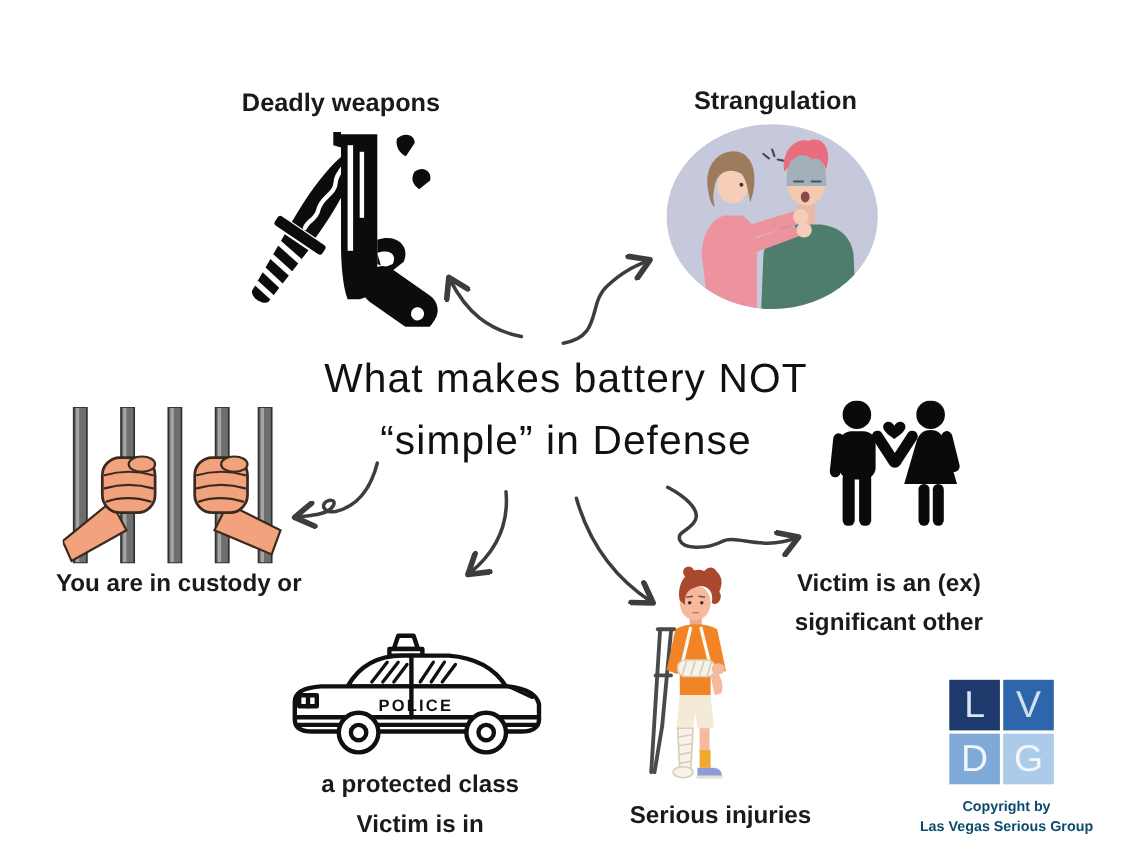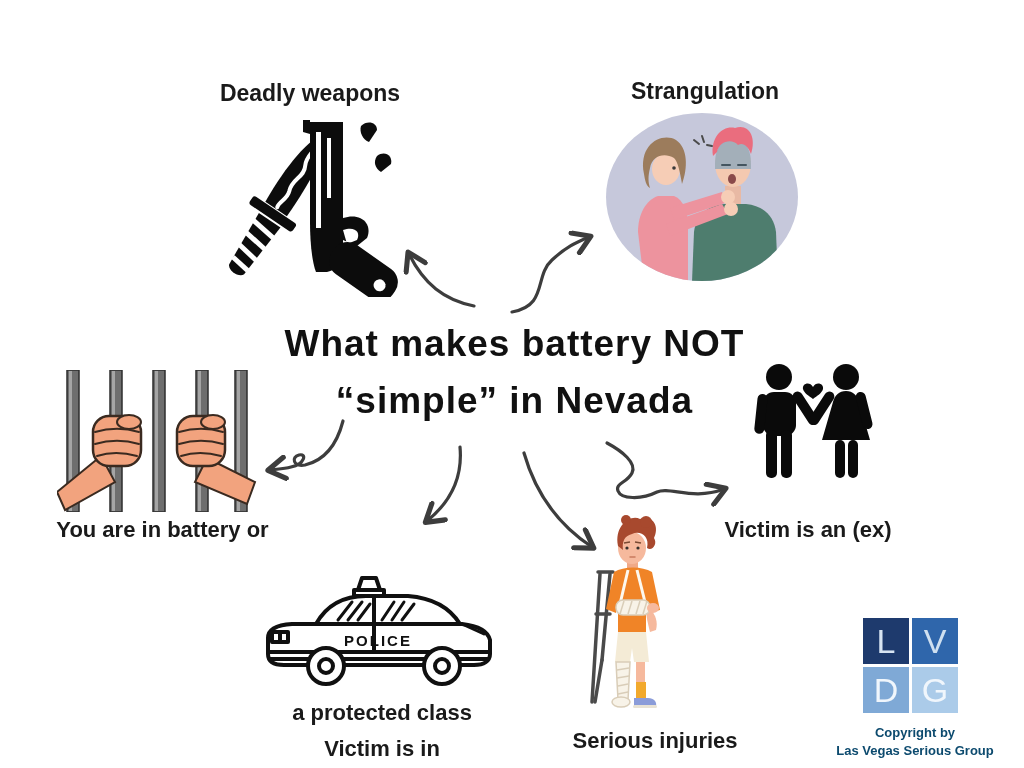--- a/index.html
+++ b/index.html
@@ -2,55 +2,56 @@
 <html><head>
 <meta charset="utf-8">
 <style>
   * { margin:0; padding:0; box-sizing:border-box; }
   html,body { width:1024px; height:768px; }
   body { font-family:"Liberation Sans", sans-serif; background:#ffffff; position:relative; overflow:hidden; }
   .abs { position:absolute; }
   .lbl { font-weight:bold; color:#1a1a1a; text-align:center; }
   .lbl-lg { font-size:23px;text-align:center; }
   .lbl-md { font-size:22px; line-height:36px; }
-  .title { font-size:37px; font-weight:bold; color:#111; text-align:center; line-height:57px; letter-spacing:1px; }
+  .title { font-size:37px; font-weight:normal; color:#111; text-align:center; line-height:57px; letter-spacing:1px; }
   .arrows { position:absolute; left:0; top:0; pointer-events:none; }
   .logo-grid { display:grid; grid-template-columns:46px 46px; grid-template-rows:46px 46px; gap:3px; }
   .logo-sq { display:flex; align-items:center; justify-content:center; font-size:34px; font-weight:400; font-family:"Liberation Sans", sans-serif; }
   .sq-l { background:#1e3a6d; color:#d8e4f2; }
   .sq-v { background:#2f66ab; color:#cfe0f0; }
   .sq-d { background:#7fa9d6; color:#f0f6fc; }
   .sq-g { background:#abcbe9; color:#f0f6fc; }
   .copyright { font-size:13px; font-weight:bold; color:#0c4a6e; text-align:center; line-height:18px; }
 </style>
 </head>
 <body>
 
 <div class="abs lbl lbl-lg" style="left:160px; top:80px; width:300px;">Deadly weapons</div>
 
 <div class="abs lbl lbl-lg" style="left:595px; top:78px; width:220px;">Strangulation</div>
 
 <div class="abs title" style="left:212px; top:315px; width:605px;">
   <div>What makes battery NOT</div>
-  <div>“simple” in Nevada</div>
+  <div>“simple” in Defense</div>
 </div>
 
 <div class="abs lbl lbl-md" style="left:10px; top:512px; width:305px;">
-  <div>You are in battery or</div>
+  <div>You are in custody or</div>
 </div>
 
 <div class="abs lbl lbl-md" style="left:268px; top:695px; width:228px;">
   <div>a protected class</div>
   <div>Victim is in</div>
 </div>
 
 <div class="abs lbl lbl-md" style="left:545px; top:723px; width:220px;">Serious injuries</div>
 
 <div class="abs lbl lbl-md" style="left:683px; top:512px; width:250px;">
   <div>Victim is an (ex)</div>
+  <div>significant other</div>
 </div>
 
 <svg class="abs" style="left:215px; top:112px;" width="195" height="185" viewBox="0 0 195 185">
 
   <g transform="rotate(34 60 95)">
     <path d="M60,4 C72,22 76,55 75,96 L49,96 C46,52 50,22 60,4 Z" fill="#0c0c0c"></path>
     <path d="M58,14 C64,24 56,34 62,44 C68,54 58,62 63,74 C66,82 60,88 62,94" fill="none" stroke="#ffffff" stroke-width="4" stroke-linecap="round"></path>
     <rect x="36" y="97" width="52" height="10" rx="3" fill="#0c0c0c"></rect>
     <path d="M50,109 L76,109 L72,168 C70,174 56,174 54,168 Z" fill="#0c0c0c"></path>
     <g stroke="#ffffff" stroke-width="5">

